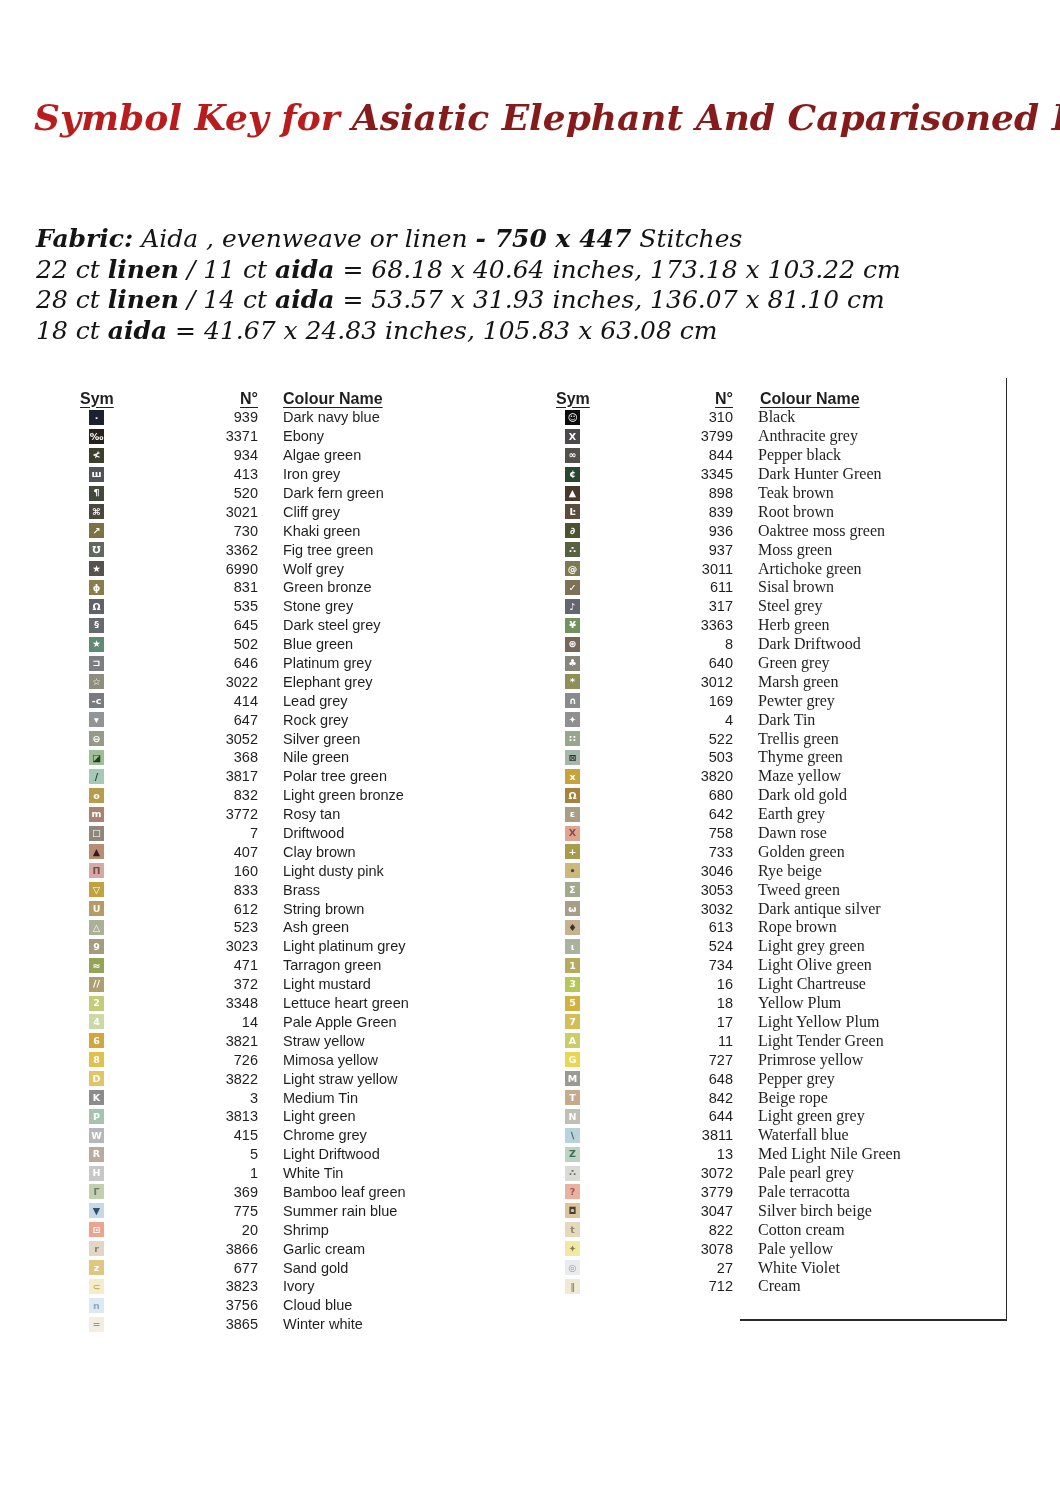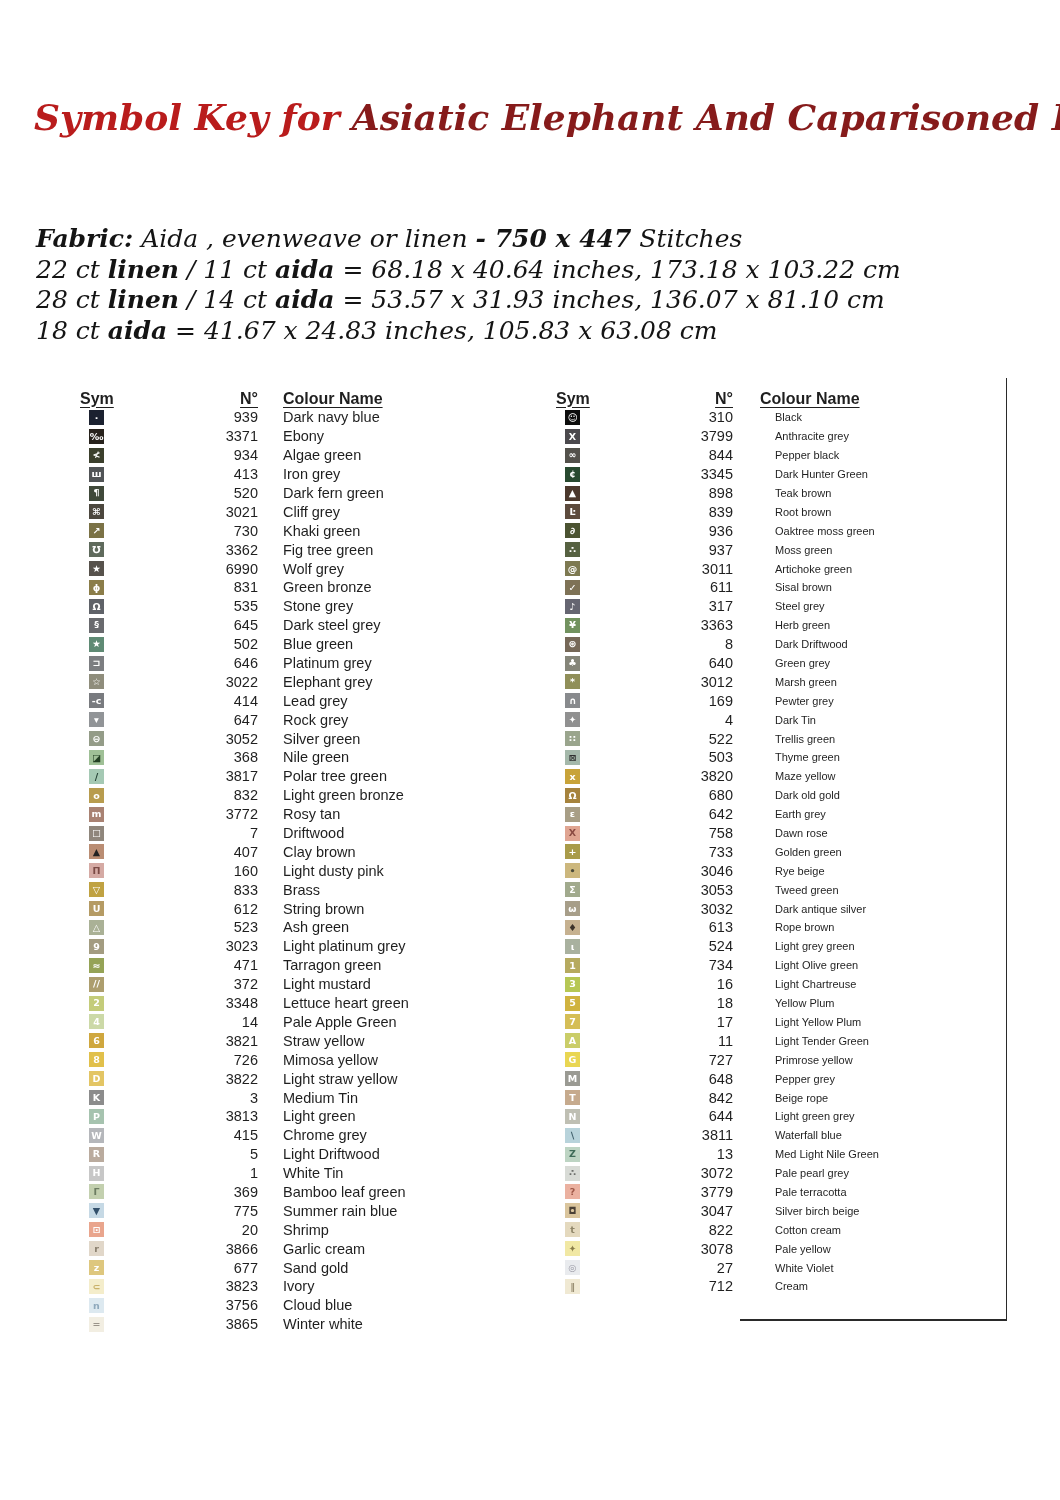--- a/index.html
+++ b/index.html
@@ -23,21 +23,21 @@
   .t-head span{text-decoration:underline;text-underline-offset:3px;}
   .h-sym{justify-self:start;}
   .h-num{justify-self:end;}
   .ctable.left  .h-name{justify-self:start;padding-left:25px;}
   .ctable.right .h-name{justify-self:start;padding-left:27px;}
   .sym-cell{display:flex;justify-content:flex-start;padding-left:9px;}
   .sym{width:15px;height:15px;box-sizing:border-box;display:flex;align-items:center;justify-content:center;
        font-family:"DejaVu Sans",sans-serif;font-size:9.5px;font-weight:bold;line-height:1;overflow:hidden;}
   .num-cell{text-align:right;font-size:14.5px;}
   .ctable.left  .name-cell{padding-left:25px;font-size:14.5px;}
-  .ctable.right .name-cell{padding-left:42px;font-size:11px;}
+  .ctable.right .name-cell{padding-left:25px;font-size:16px;font-family:Liberation Serif, serif;}
   .vline{position:absolute;left:1006px;top:378px;width:1px;height:942px;background:#2a2a2a;}
   .hline{position:absolute;left:740px;top:1319px;width:267px;height:2px;background:#2a2a2a;}
 </style>
 </head>
 <body>
 
 <div class="page">
   <h1 class="title"><span class="t-black">Symbol Key for</span><span class="t-red">Asiatic Elephant And Caparisoned Elephant (xl)</span></h1>
 
   <div class="fabric" id="fabric-block">

